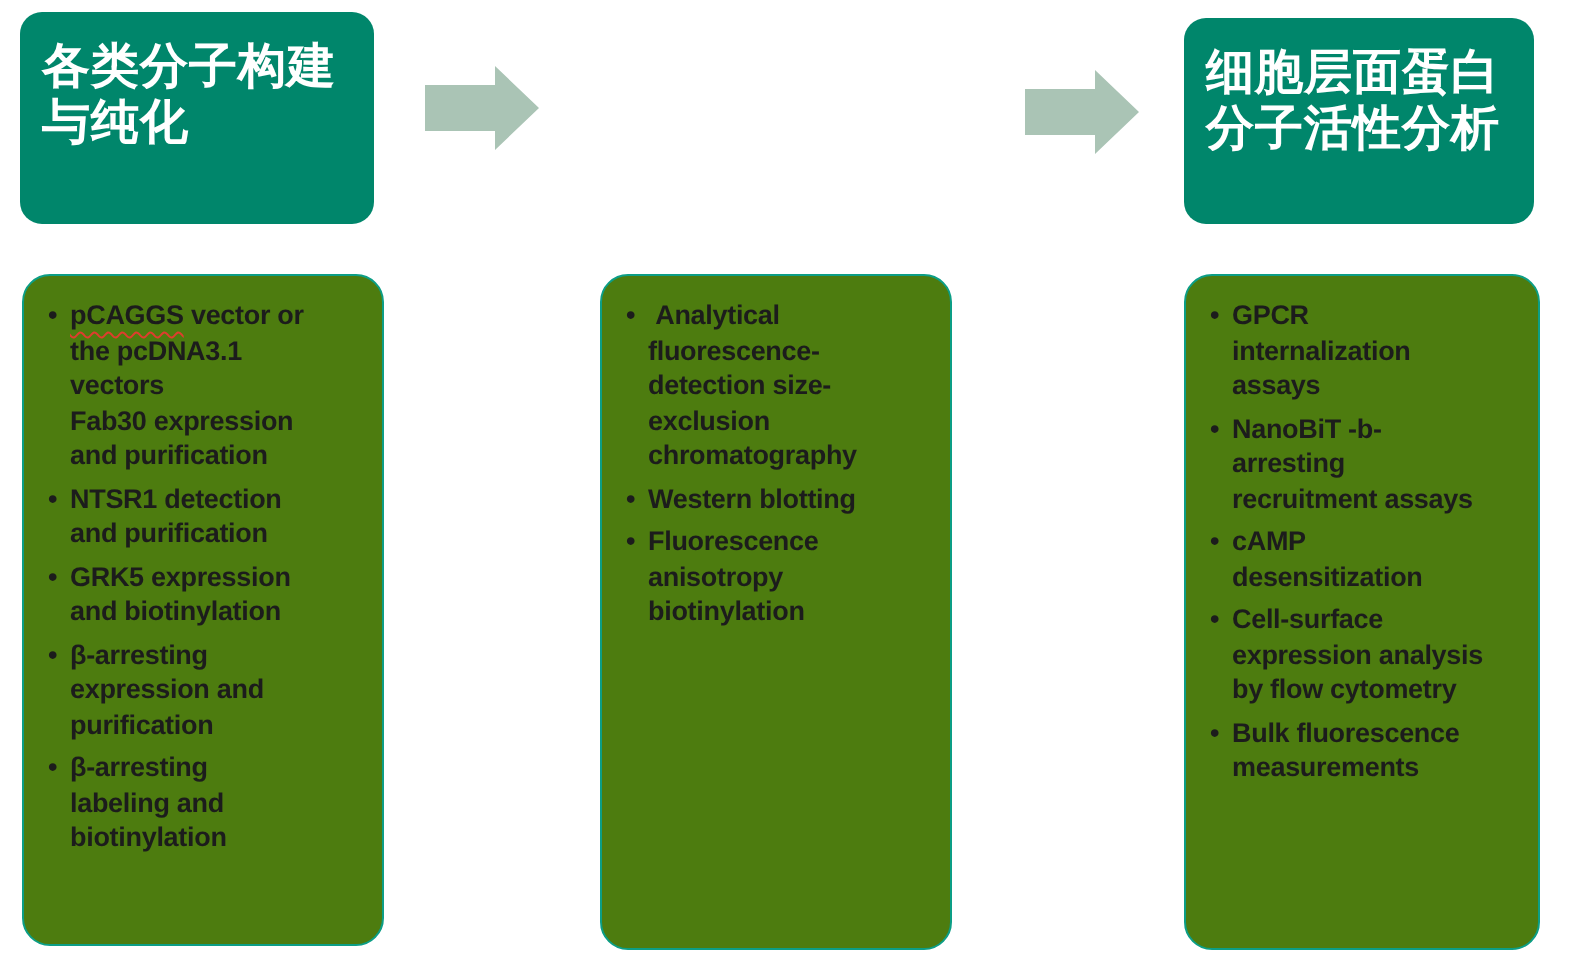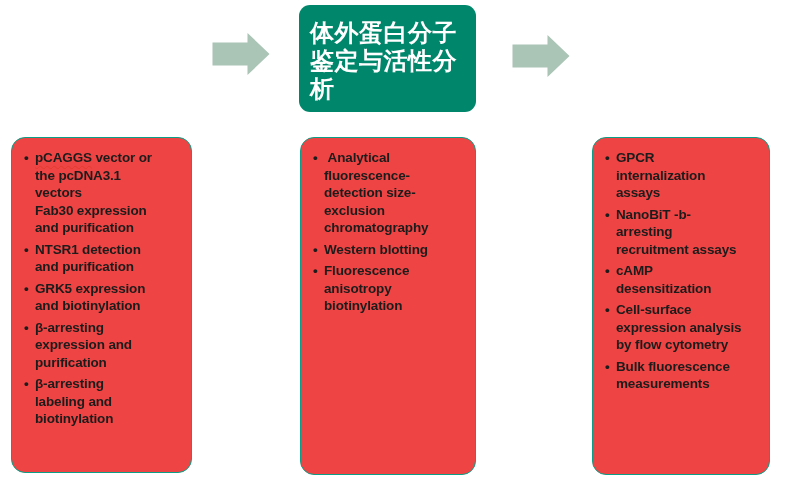--- a/index.html
+++ b/index.html
@@ -38,21 +38,21 @@
 
   
   .arrow { position: absolute; display: block; }
   .arrow polygon { fill: var(--arrow, #AAC4B5); }
   .a1 { left: 212px; top: 33px; width: 58px; height: 42px; }
   .a2 { left: 512px; top: 35px; width: 58px; height: 42px; }
 
   
   .panel {
     position: absolute;
-    background: #ef4444;
+    background: #4d7c0f;
     border: 1.5px solid var(--box-border, #0C9E86);
     border-radius: 14px;
     box-sizing: border-box;
     padding: 11px 3px 8px 12px;
   }
   .c1 { left: 11px;  top: 137px; width: 181px; height: 336px; }
   .c2 { left: 300px; top: 137px; width: 176px; height: 338px; }
   .c3 { left: 592px; top: 137px; width: 178px; height: 338px; }
 
   .list {
@@ -83,35 +83,38 @@
     text-decoration-color: var(--spellcheck, #E23B2E);
     text-decoration-thickness: 1px;
     text-underline-offset: 3px;
   }
 </style>
 </head>
 <body>
 
 <div class="stage">
 
+  <section class="header h1">
+    <span class="header-text">各类分子构建
+与纯化</span>
+  </section>
 
   <svg class="arrow a1" viewBox="0 0 57 42">
     <polygon points="0,9.5 35,9.5 35,0 57,21 35,42 35,32.5 0,32.5"></polygon>
   </svg>
 
-  <section class="header h2">
-    <span class="header-text">体外蛋白分子
-鉴定与活性分
-析</span>
-  </section>
 
   <svg class="arrow a2" viewBox="0 0 57 42">
     <polygon points="0,9.5 35,9.5 35,0 57,21 35,42 35,32.5 0,32.5"></polygon>
   </svg>
 
+  <section class="header h3">
+    <span class="header-text">细胞层面蛋白
+分子活性分析</span>
+  </section>
 
   <section class="panel c1">
     <ul class="list">
       <li><span class="misspelled">pCAGGS</span><span> vector or
 the pcDNA3.1
 vectors
 Fab30 expression
 and purification</span></li>
       <li>NTSR1 detection
 and purification</li>

